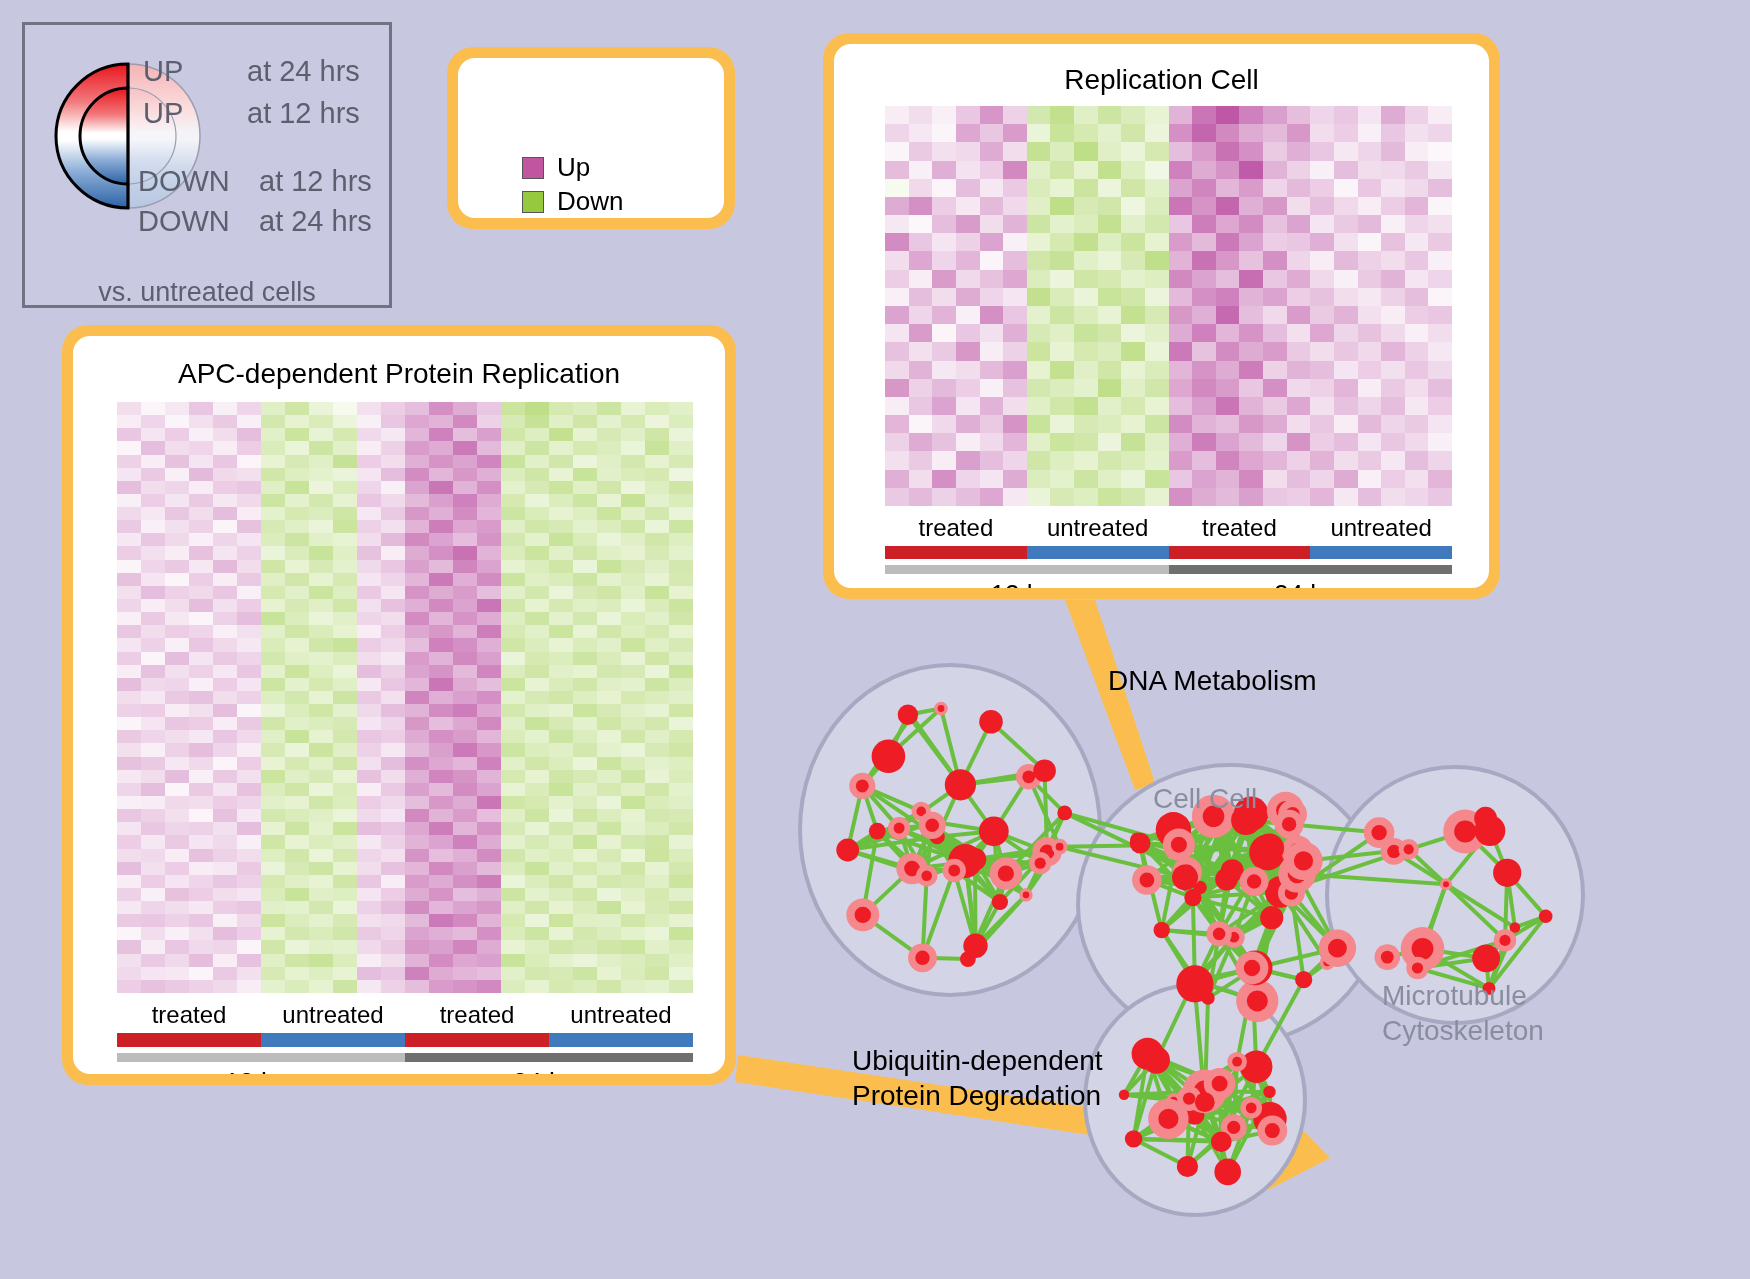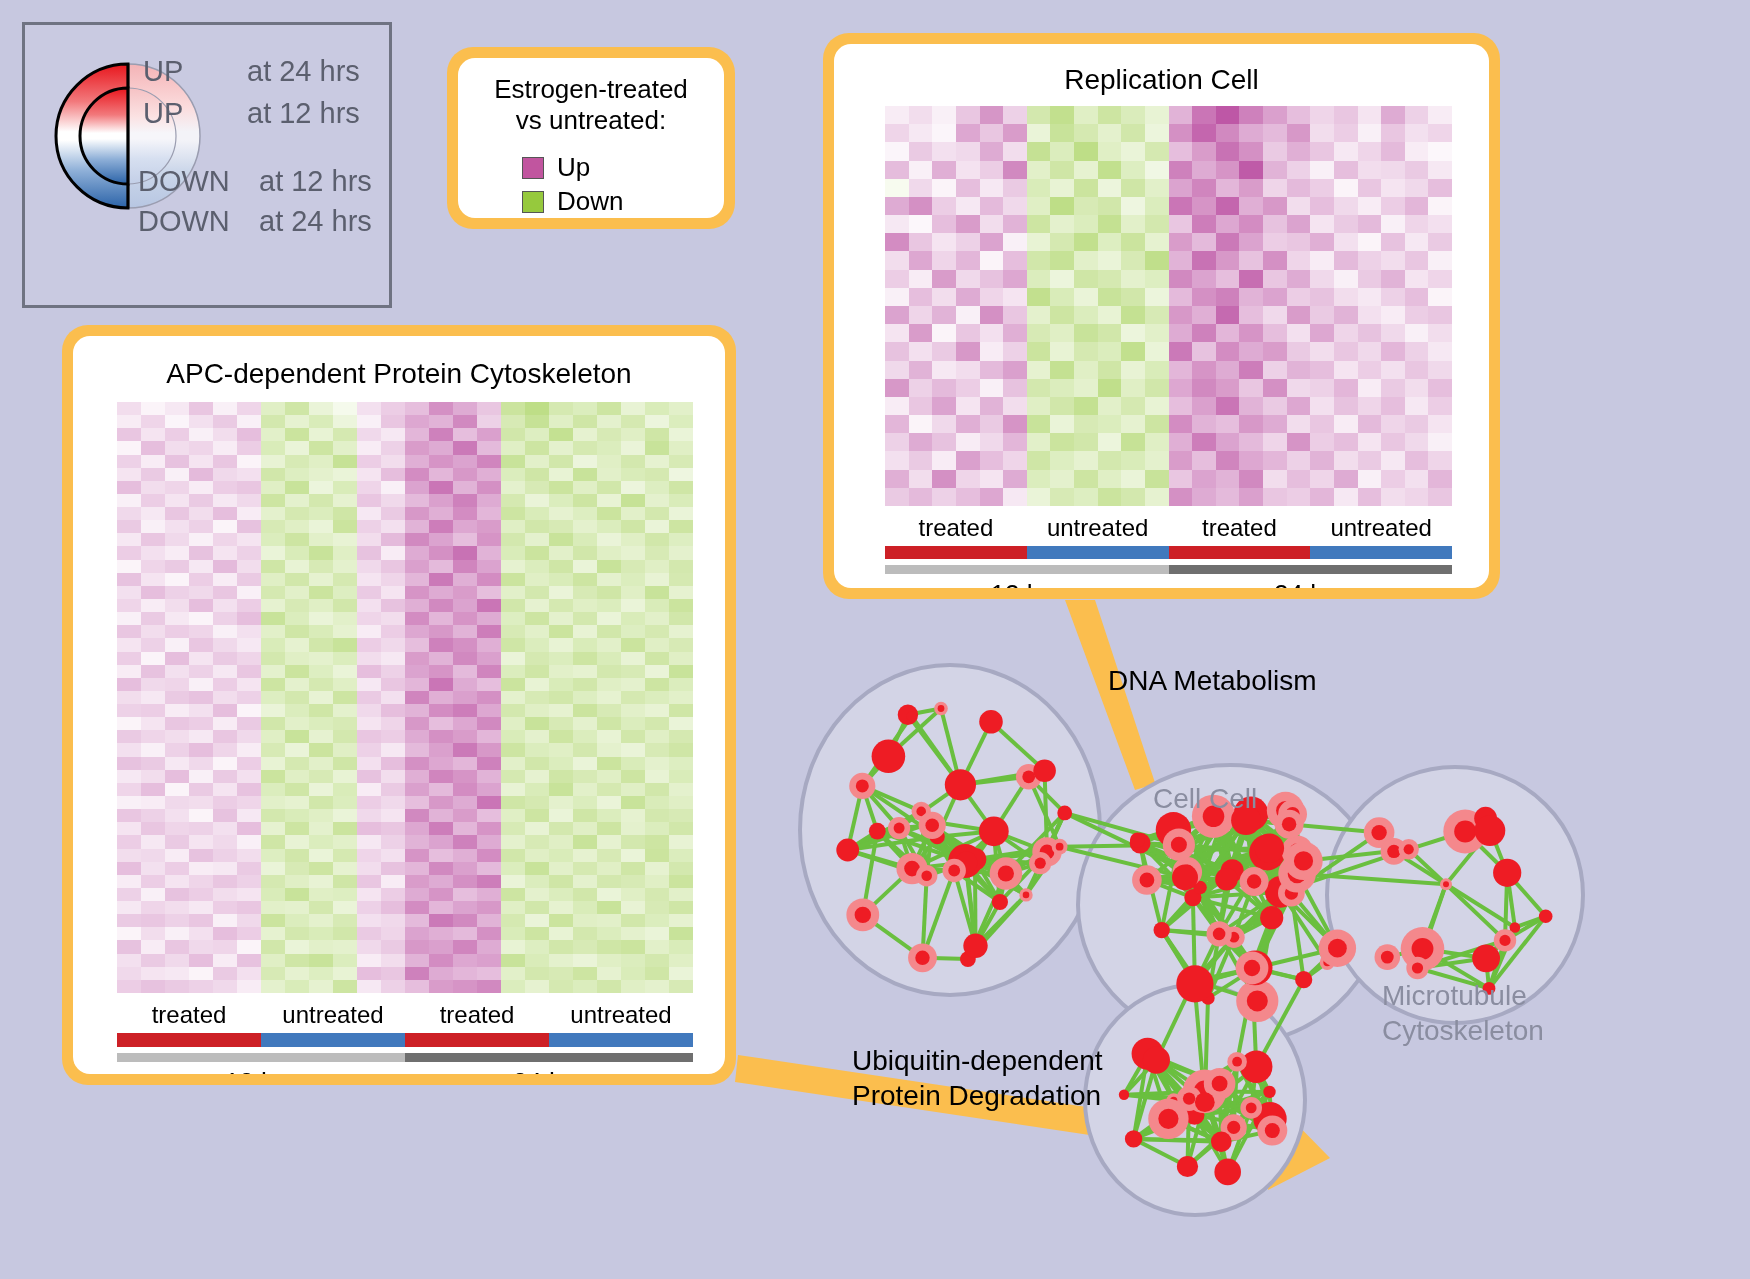--- a/index.html
+++ b/index.html
@@ -122,28 +122,25 @@
 
     <div class="key-row" style="left:118px; top:72px;">UP</div>
     <div class="key-row" style="left:222px; top:72px;">at 12 hrs</div>
 
     <div class="key-row" style="left:113px; top:140px;">DOWN</div>
     <div class="key-row" style="left:234px; top:140px;">at 12 hrs</div>
 
     <div class="key-row" style="left:113px; top:180px;">DOWN</div>
     <div class="key-row" style="left:234px; top:180px;">at 24 hrs</div>
 
+    <div class="key-foot" style="top:251px;">vs. untreated cells</div>
   </div>
 
   <div class="panel" id="legend-panel">
     <div class="panel-inner">
-      <div id="legend-title">
-        <div>Estrogen-treated</div>
-        <div>vs untreated:</div>
-      </div>
       <div class="legend-row" style="left:64px; top:94px;">
         <span class="swatch" id="sw-up" style="background: rgb(193, 85, 159);"></span>
         <span>Up</span>
       </div>
       <div class="legend-row" style="left:64px; top:128px;">
         <span class="swatch" id="sw-down" style="background: rgb(150, 201, 61);"></span>
         <span>Down</span>
       </div>
     </div>
   </div>
@@ -701,21 +698,21 @@
         </div>
       <div class="hrs" id="rf-hrs" style="left:51px; top:535px; width:567px;">
           <span style="flex: 1 1 0%;">12 hrs</span>
           <span style="flex: 1 1 0%;">24 hrs</span>
         </div>
     </div>
   </div>
 
   <div class="panel" id="apc-panel" style="left:62px; top:325px; width:674px; height:760px;">
     <div class="panel-inner">
-      <div class="panel-title" style="top:22px;">APC-dependent Protein Cytoskeleton</div>
+      <div class="panel-title" style="top:22px;">APC-dependent Protein Replication</div>
 
       <div class="hm" id="hm-apc" style="left: 44px; top: 66px; width: 576px; height: 591px; grid-template-columns: repeat(24, 1fr); grid-template-rows: repeat(45, 1fr);">
           <i style="background: rgb(242, 221, 237);"></i>
           <i style="background: rgb(251, 244, 249);"></i>
           <i style="background: rgb(246, 232, 243);"></i>
           <i style="background: rgb(233, 198, 225);"></i>
           <i style="background: rgb(249, 240, 247);"></i>
           <i style="background: rgb(239, 213, 233);"></i>
           <i style="background: rgb(224, 239, 197);"></i>
           <i style="background: rgb(207, 230, 166);"></i>

